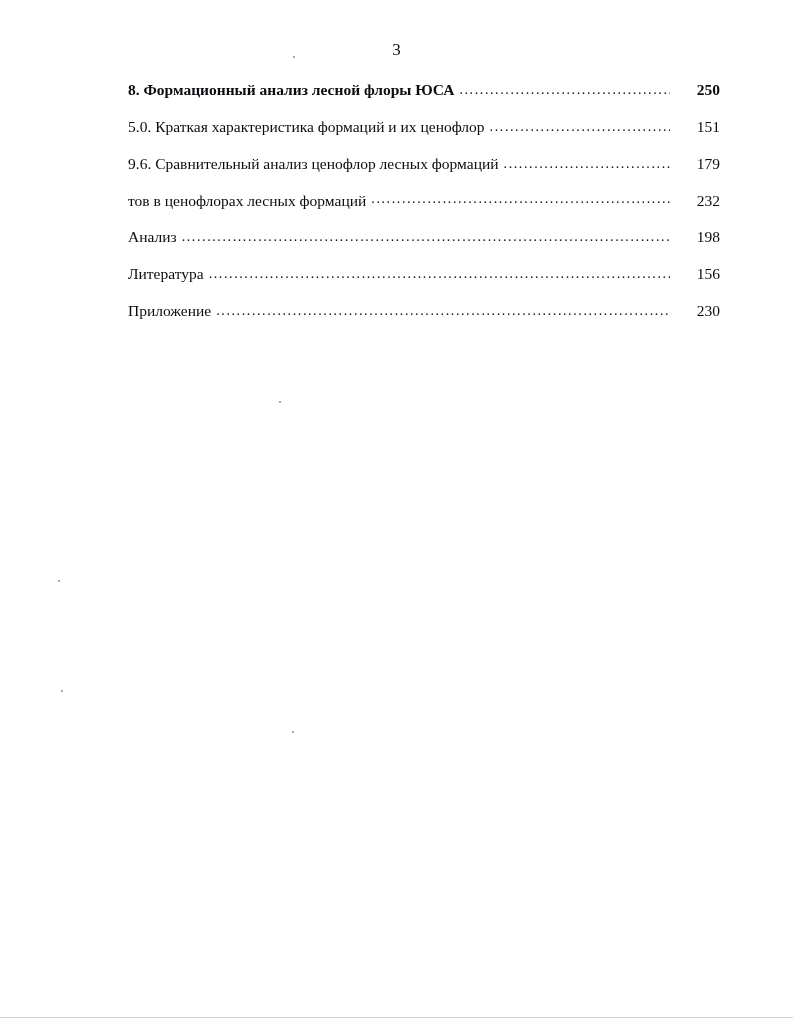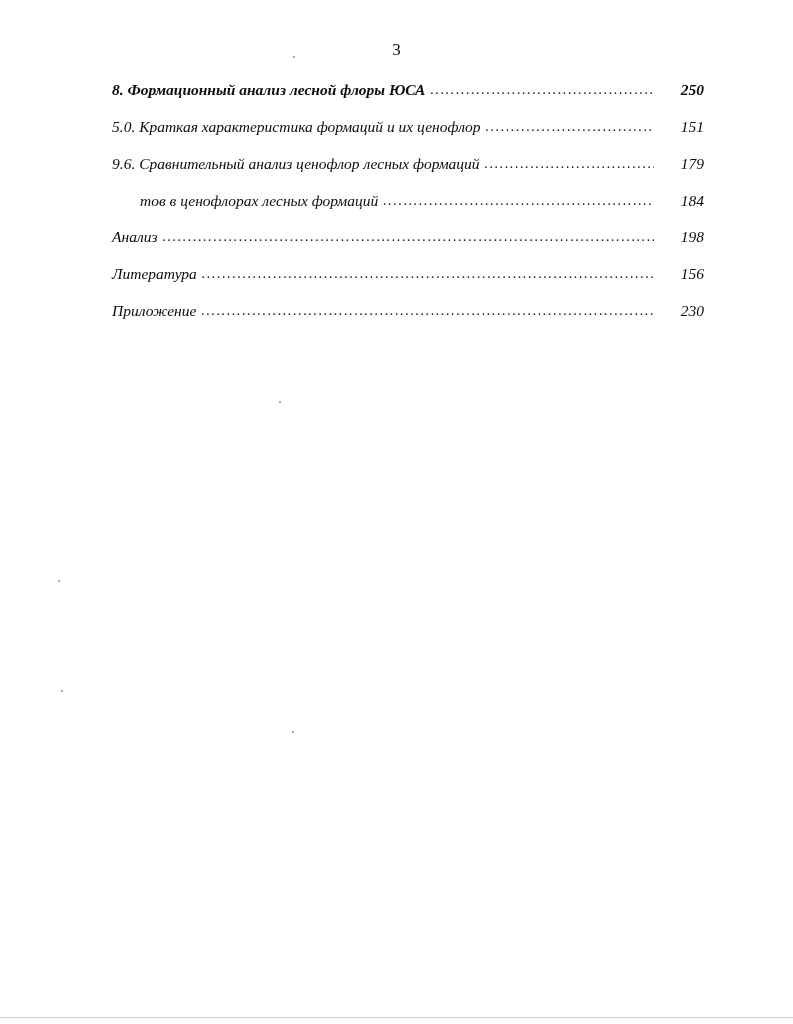--- a/index.html
+++ b/index.html
@@ -26,23 +26,22 @@
     left: 0;
     width: 793px;
     text-align: center;
     font-size: 17px;
     font-family: "Liberation Serif", serif;
     color: #101014;
   }
   .toc {
     position: absolute;
     top: 78px;
-    left: 112px;
+    left: 128px;
     width: 592px;
-    font-style: italic;
   }
   .toc-entry {
     display: flex;
     align-items: baseline;
     font-size: 15.5px;
     line-height: 1.55;
     margin-bottom: 13px;
     white-space: nowrap;
   }
   .toc-entry.bold .entry-title,
@@ -75,23 +74,22 @@
     margin-bottom: 12px;
   }
   .toc-entry.multiline .line1 {
     display: block;
     text-align: justify;
     text-align-last: justify;
     font-size: 15.5px;
   }
   .toc-entry.multiline .line2 {
     display: flex;
-    align-items: flex-end;
+    align-items: flex-start;
     margin-top: 11px;
-    margin-left: 28px;
   }
   .dot-speck {
     position: absolute;
     width: 2px;
     height: 2px;
     background: #8a8a90;
     border-radius: 50%;
   }
   .edge-mark {
     position: absolute;
@@ -122,21 +120,21 @@
     <div class="toc-entry">
       <span class="entry-title">9.6. Сравнительный анализ ценофлор лесных формаций</span>
       <span class="entry-dots">........................................................................................................................</span>
       <span class="entry-page">179</span>
     </div>
 
     <div class="toc-entry multiline">
       <span class="line2">
         <span class="entry-title">тов в ценофлорах лесных формаций</span>
         <span class="entry-dots">........................................................................................................................</span>
-        <span class="entry-page">184</span>
+        <span class="entry-page">232</span>
       </span>
     </div>
 
     <div class="toc-entry">
       <span class="entry-title">Анализ</span>
       <span class="entry-dots">........................................................................................................................</span>
       <span class="entry-page">198</span>
     </div>
 
     <div class="toc-entry">

